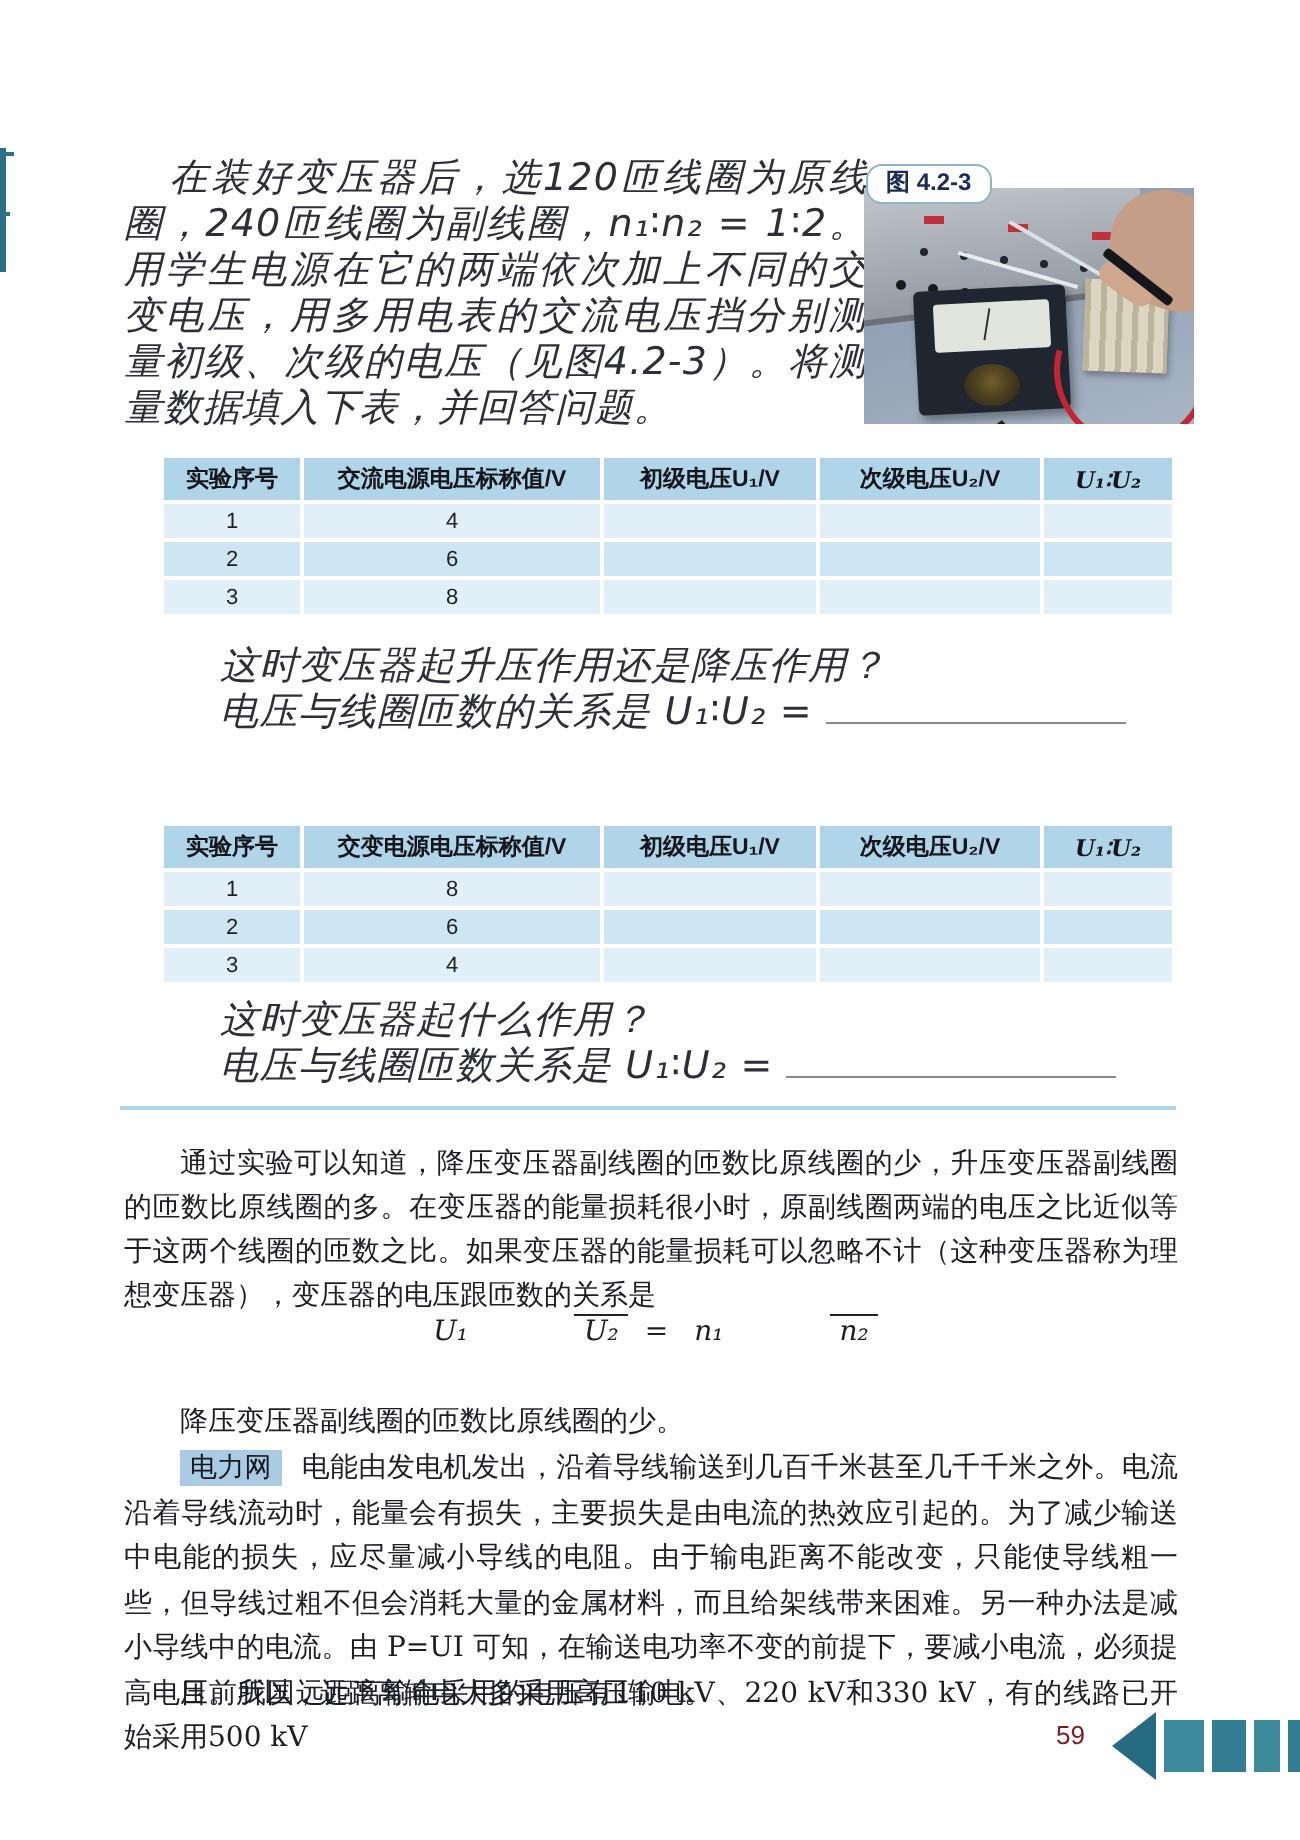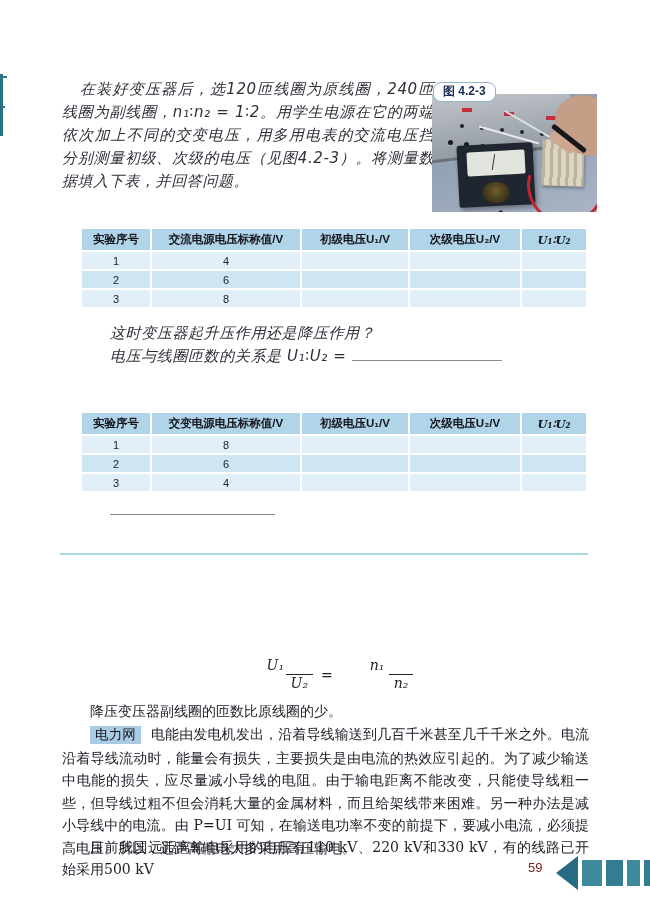--- a/index.html
+++ b/index.html
@@ -6,21 +6,21 @@
   .page { position:relative; width:650px; height:920px; background:#ffffff; overflow:hidden;
           font-family:"Liberation Sans", sans-serif; }
 
   
   .edge-orn { position:absolute; left:0; top:74px; width:3px; height:62px; background:#2c7287; }
   .edge-orn::before { content:""; position:absolute; left:0; top:2px; width:7px; height:2px; background:#2c7287; }
   .edge-orn::after  { content:""; position:absolute; left:0; top:32px; width:5px; height:2px; background:#2c7287; }
 
   
   .hw { font-family:"DejaVu Sans", sans-serif; font-style:oblique; color:#2e2e38;
-        font-size:15px; line-height:23px; letter-spacing:0.6px; margin:0; }
+        font-size:19px; line-height:23px; letter-spacing:0.6px; margin:0; }
   .hw-intro { position:absolute; left:62px; top:78px; width:372px; text-indent:1.2em; text-align:justify; }
   .hw-step2 { position:absolute; left:75px; top:383px; width:515px; white-space:nowrap; }
   .qblock { position:absolute; left:90px;margin-left:20px; }
   .q1 { top:322px; } .q2 { top:499px; }
   .blank { display:inline-block; width:150px; height:13px; border-bottom:1px solid #8a8a8a; vertical-align:baseline; }
 
   
   .figure { position:absolute; left:432px; top:82px; width:165px; }
   .figure-label { position:absolute; left:1px; top:0; z-index:3; background:#fff;
                   border:1px solid #8fb5cc; border-radius:8px; padding:0 9px 1px;
@@ -82,21 +82,21 @@
   .p1 { position:absolute; left:62px; top:571px; width:527px; text-indent:2em; }
   .p2 { position:absolute; left:62px; top:700px; width:527px; text-indent:2em; }
   .p3 { position:absolute; left:62px; top:723px; width:527px; text-indent:2em; line-height:22.5px; }
   .p4 { position:absolute; left:62px; top:836px; width:527px; text-indent:2em; }
   .pg-label { background:#a9cbe3; padding:1px 5px 2px; margin-right:10px; font-family:"Liberation Sans",sans-serif;
               font-size:13.5px; color:#16161f; }
 
   
   .formula { position:absolute; left:62px; top:657px; width:527px; text-align:center;
              font-family:"DejaVu Serif","Liberation Serif",serif; font-style:italic; font-size:14px; color:#1d1d26; }
-  .frac { display:inline-flex; flex-direction:column; align-items:center; vertical-align:middle; }
+  .frac { display:inline-flex; flex-direction:row; align-items:center; vertical-align:middle; }
   .frac .den { border-top:1px solid #222;margin-left:48px; }
   .frac span { padding:0 5px; line-height:17px; }
   .eq { display:inline-block; margin:0 8px; vertical-align:middle; font-style:normal; }
 
   
   .pagenum { position:absolute; left:528px; top:860px; font-size:13px; color:#7f1d1d; }
   .footer-arrow { position:absolute; left:556px; top:856px; height:34px; display:flex;
                   align-items:center; }
   .tri { width:0; height:0; border-top:17px solid transparent; border-bottom:17px solid transparent;
          border-right:22px solid #266b81; }
@@ -217,25 +217,27 @@
         <td>3</td>
         <td>4</td>
         <td></td>
         <td></td>
         <td></td>
       </tr>
     </tbody>
   </table>
 
   <div class="qblock q2">
-    <p class="hw"><span class="blank" style="width:165px"></span></p>
+    <p class="hw">这时变压器起什么作用？</p>
+    <p class="hw"><span>电压与线圈匝数关系是 U₁∶U₂ = </span><span class="blank" style="width:165px"></span></p>
   </div>
 
   <div class="divider"></div>
 
+  <p class="print p1">通过实验可以知道，降压变压器副线圈的匝数比原线圈的少，升压变压器副线圈的匝数比原线圈的多。在变压器的能量损耗很小时，原副线圈两端的电压之比近似等于这两个线圈的匝数之比。如果变压器的能量损耗可以忽略不计（这种变压器称为理想变压器），变压器的电压跟匝数的关系是</p>
 
   <div class="formula">
     <span class="frac">
         <span class="num">U₁</span>
         <span class="den">U₂</span>
       </span><span class="eq">=</span><span class="frac">
         <span class="num">n₁</span>
         <span class="den">n₂</span>
       </span>
   </div>

